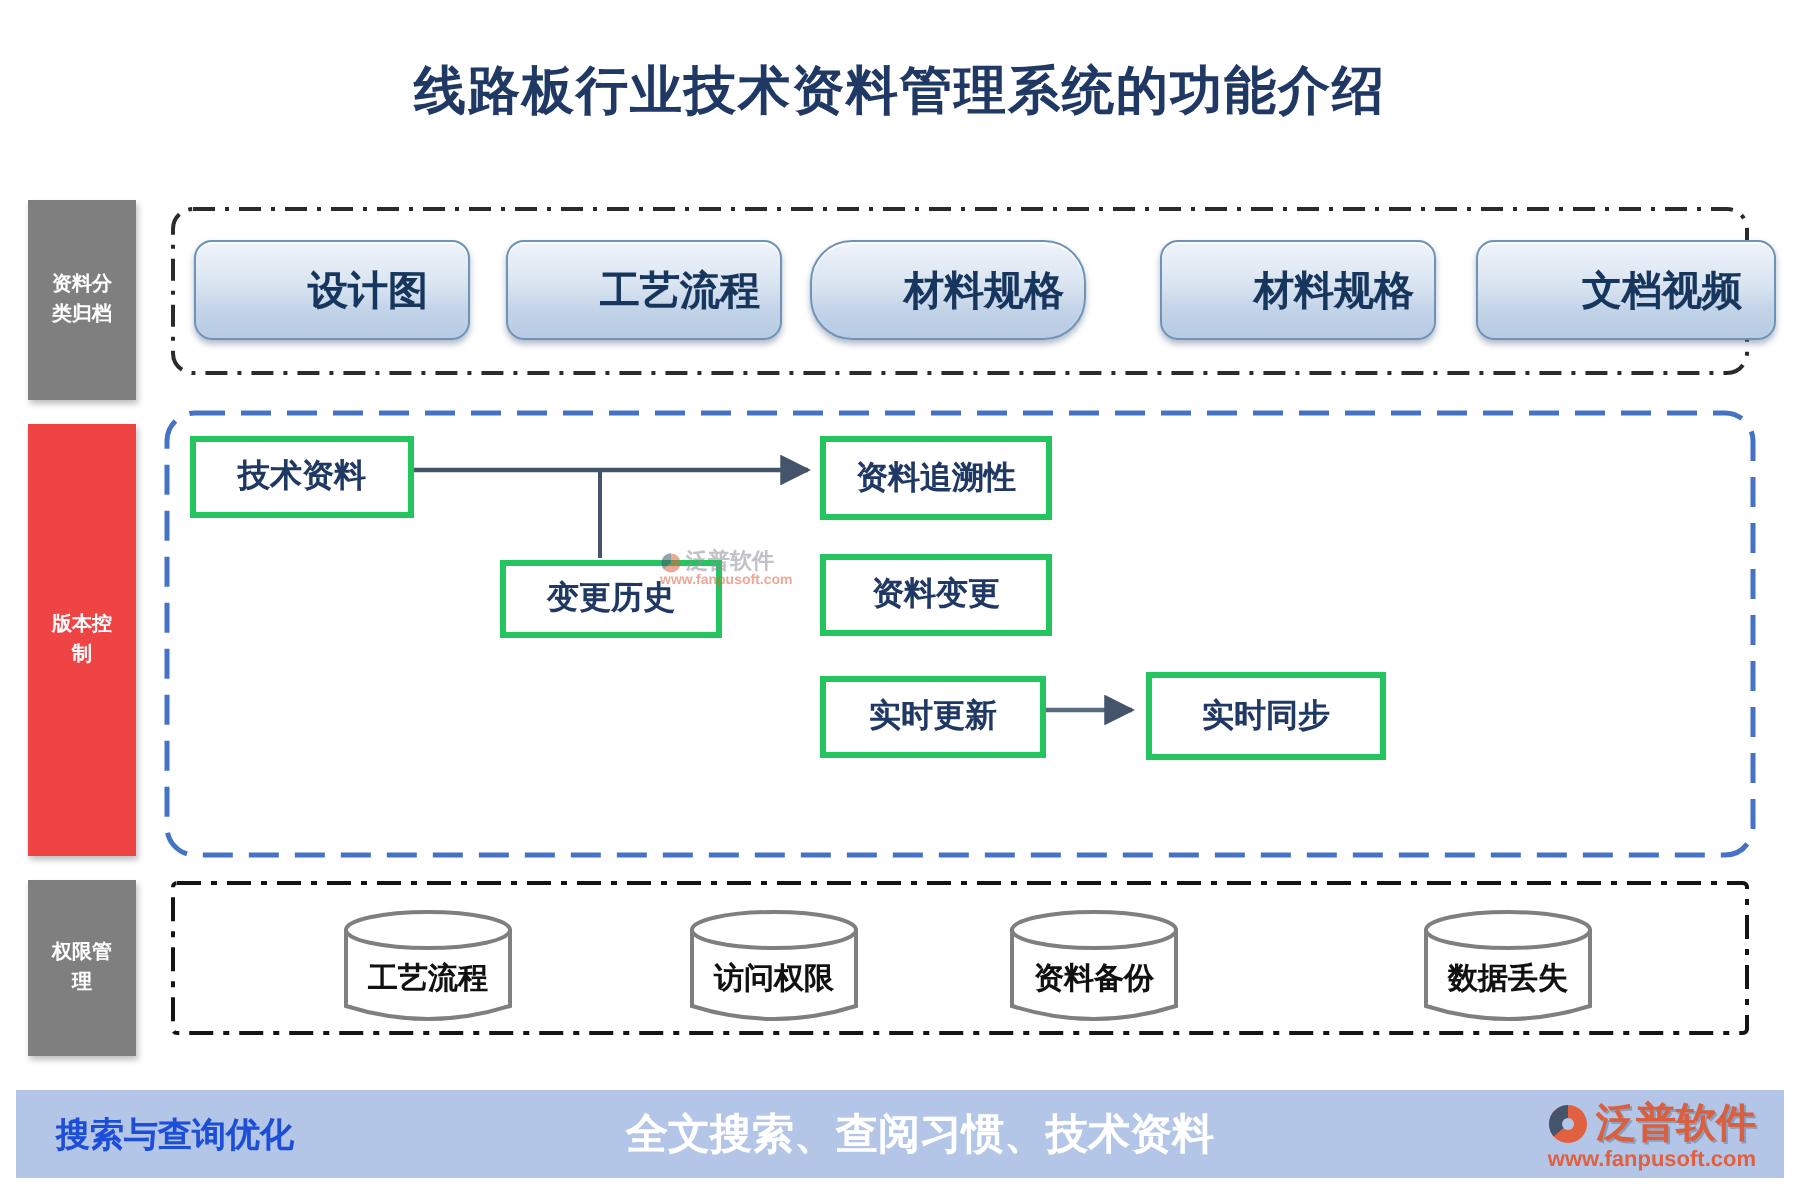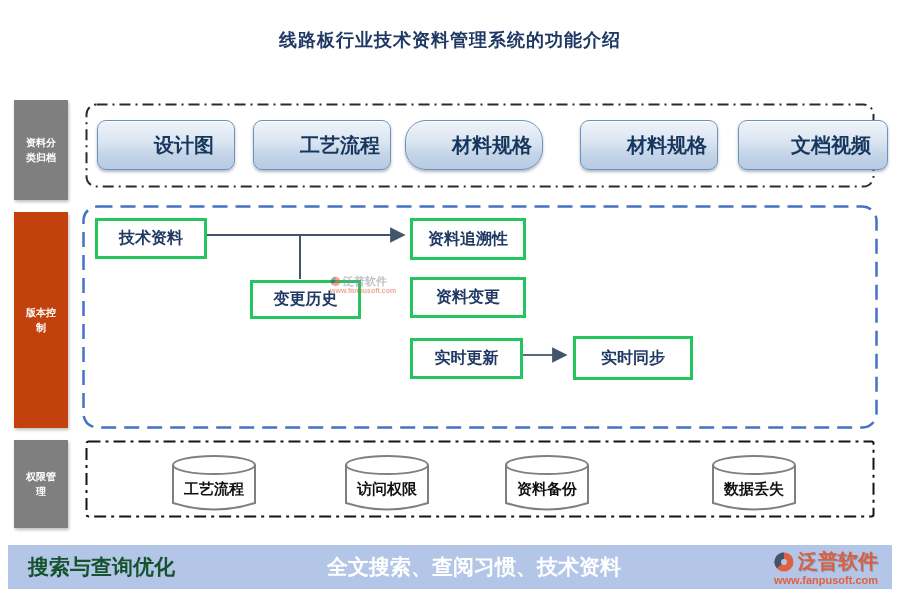--- a/index.html
+++ b/index.html
@@ -3,33 +3,33 @@
 <meta charset="utf-8">
 <style>
   html,body { margin:0; padding:0; background:#fff; }
   .page {
     position:relative; width:900px; height:600px; background:#ffffff;
     font-family:"Liberation Sans", sans-serif; overflow:hidden;
   }
   
   .title {
     position:absolute; top:28px; left:0; width:100%;
-    text-align:center; font-size:18px; font-weight:bold;
+    text-align:center; font-size:26px; font-weight:bold;
     color:#1f3864; letter-spacing:1px; margin:0;
   }
   
   .side {
     position:absolute; left:14px; width:54px;
     display:flex; align-items:center; justify-content:center;
     color:#ffffff; font-weight:bold; font-size:10px; text-align:center;
     box-shadow:1px 2px 3px rgba(0,0,0,0.25);
   }
   .side span { display:block; width:32px; line-height:1.55; line-break:anywhere; word-break:break-all; }
   .side-gray { background:#7f7f7f; }
-  .side-blue { background:#c2410c; }
+  .side-blue { background:#ef4444; }
   .side-archive   { top:100px; height:100px; }
   .side-version   { top:212px; height:216px; }
   .side-permission{ top:440px; height:88px; }
   
   .sec { position:absolute; }
   .sec-archive   { left:85px; top:103px; width:790px; height:85px; }
   .sec-version   { left:82px; top:205px; width:796px; height:224px; }
   .sec-permission{ left:85px; top:440px; width:790px; height:78px; }
   .border-svg { position:absolute; left:0; top:0; pointer-events:none; }
   
@@ -67,21 +67,21 @@
   .cyl-label {
     position:absolute; left:0; top:27px; width:100%; text-align:center;
     font-size:15px; font-weight:bold; color:#111111;
   }
   
   .footer {
     position:absolute; left:8px; top:545px; width:884px; height:44px;
     background:#b3c6e7; display:flex; align-items:center;
   }
   .footer-left {
-    font-size:21px; font-weight:bold; color:#14532d; padding-left:20px;
+    font-size:17px; font-weight:bold; color:#1d4ed8; padding-left:20px;
     white-space:nowrap;
   }
   .footer-center {
     flex:1; text-align:center; font-size:21px; font-weight:bold; color:#ffffff;
     white-space:nowrap;
   }
   .footer-brand { display:flex; flex-direction:column; align-items:flex-end; padding-right:14px; }
   .brand-row { display:flex; align-items:center; gap:3px; }
   .brand-name { font-size:20px; font-weight:bold; color:#d95f3f; text-shadow:1px 1px 0 rgba(68,84,106,0.35); }
   .brand-url { font-size:11px; font-weight:bold; color:#e0603f; margin-top:-1px; }

